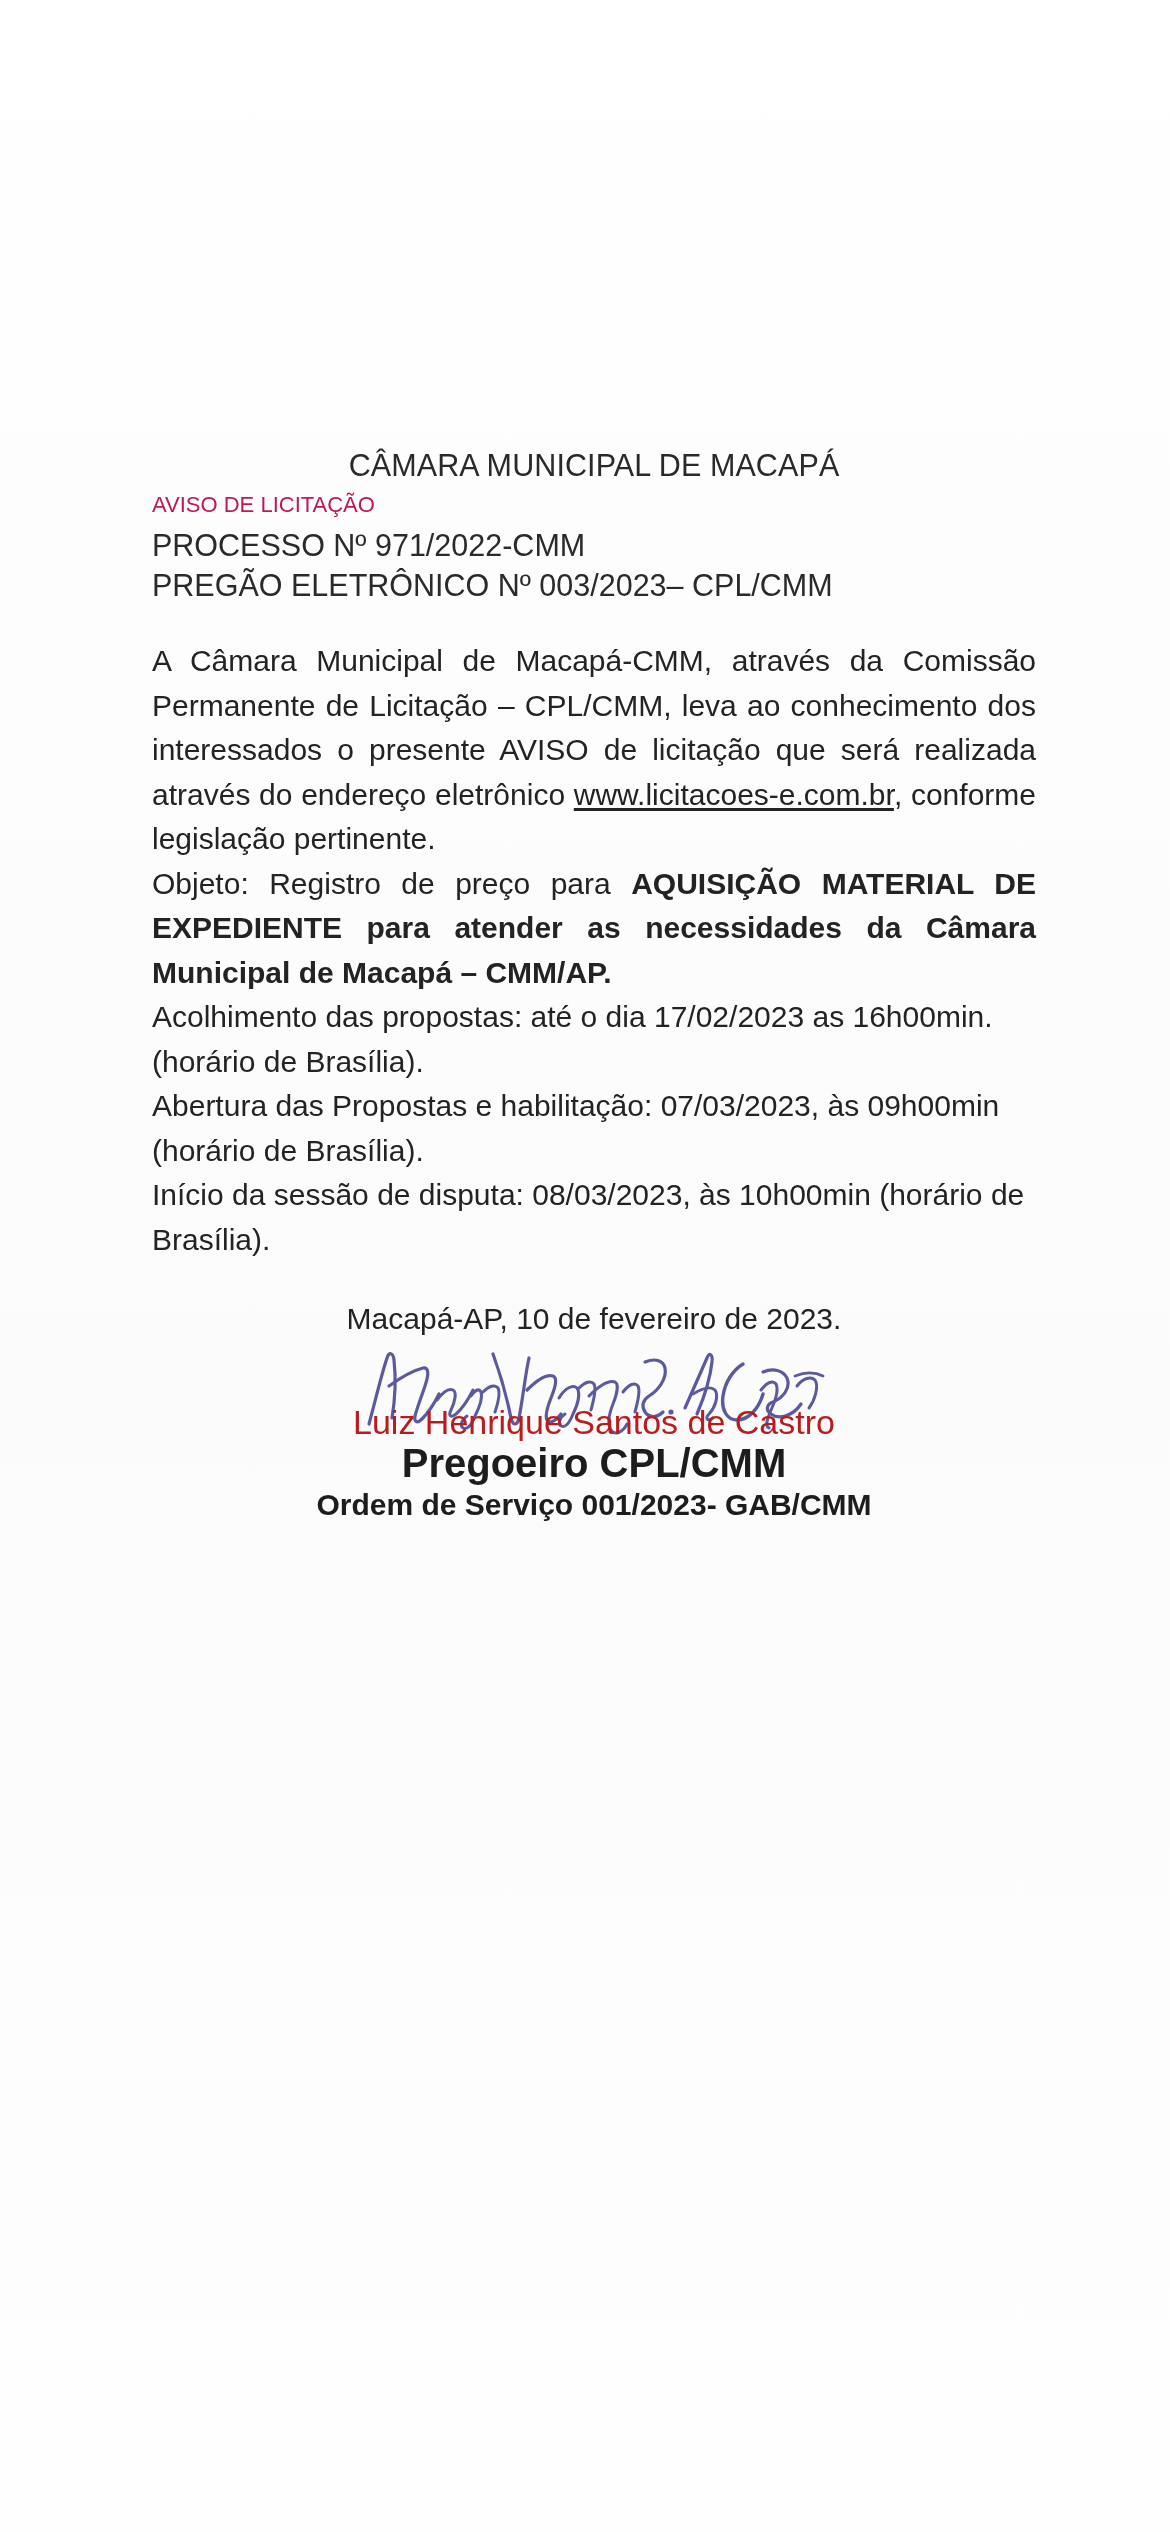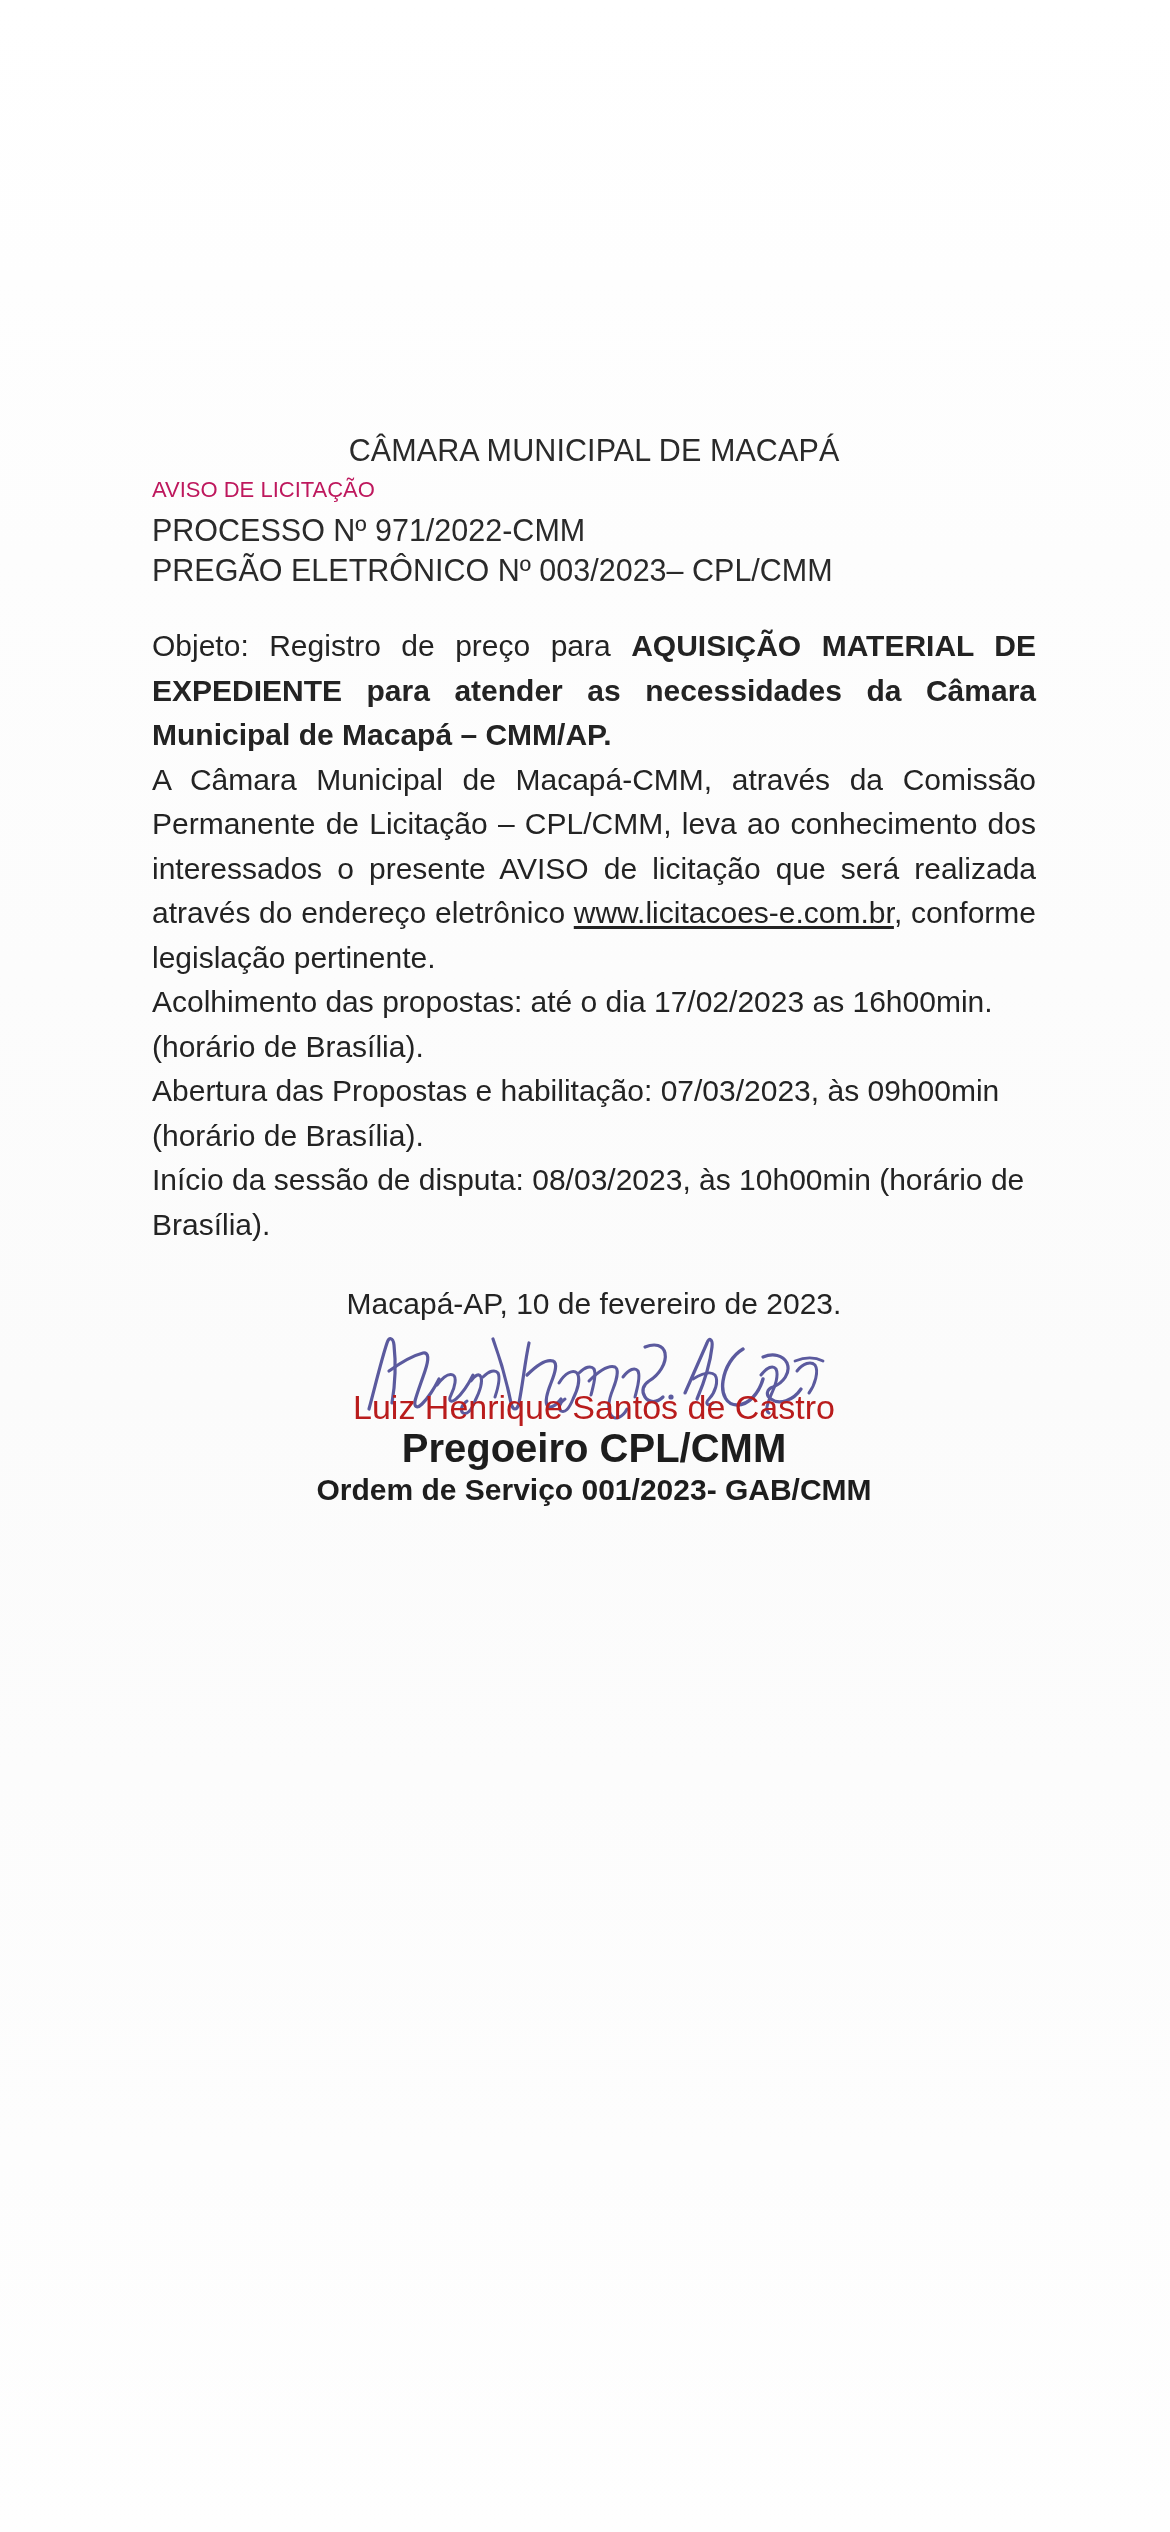--- a/index.html
+++ b/index.html
@@ -21,21 +21,21 @@
     content: "";
     position: absolute;
     inset: 0;
     background:
       linear-gradient(180deg, #ffffff 0%, #fdfdfd 22%, #fbfbfb 55%, #fefefe 100%);
     pointer-events: none;
     z-index: 0;
   }
   .content {
     position: absolute;
-    top: 430px;
+    top: 445px;
     left: 152px;
     width: 884px;
     z-index: 1;
   }
 
   .doc-title {
     text-align: center;
     font-size: 30.5px;
     line-height: 40px;
     letter-spacing: 0.1px;
@@ -120,23 +120,23 @@
     <div class="doc-title">CÂMARA MUNICIPAL DE MACAPÁ</div>
 
     <div class="doc-subtitle">AVISO DE LICITAÇÃO</div>
 
     <div class="ref-line">PROCESSO Nº 971/2022-CMM</div>
 
     <div class="ref-line">PREGÃO ELETRÔNICO Nº 003/2023– CPL/CMM</div>
 
     <div class="gap-after-head"></div>
 
+    <p class="para"><span>A Câmara Municipal de Macapá-CMM, através da Comissão Permanente de Licitação – CPL/CMM, leva ao conhecimento dos interessados o presente AVISO de licitação que será realizada através do endereço eletrônico </span><span class="u">www.licitacoes-e.com.br</span><span>, conforme legislação pertinente.</span></p>
+
     <p class="para"><span>Objeto: Registro de preço para </span><span class="b">AQUISIÇÃO MATERIAL DE EXPEDIENTE para atender as necessidades da Câmara Municipal de Macapá – CMM/AP.</span></p>
-
-    <p class="para"><span>A Câmara Municipal de Macapá-CMM, através da Comissão Permanente de Licitação – CPL/CMM, leva ao conhecimento dos interessados o presente AVISO de licitação que será realizada através do endereço eletrônico </span><span class="u">www.licitacoes-e.com.br</span><span>, conforme legislação pertinente.</span></p>
 
     <p class="para tight">Acolhimento das propostas: até o dia 17/02/2023 as 16h00min. (horário de Brasília).</p>
 
     <p class="para tight">Abertura das Propostas e habilitação: 07/03/2023, às 09h00min (horário de Brasília).</p>
 
     <p class="para tight">Início da sessão de disputa: 08/03/2023, às 10h00min (horário de Brasília).</p>
 
 
     <div class="sign-block">
 

